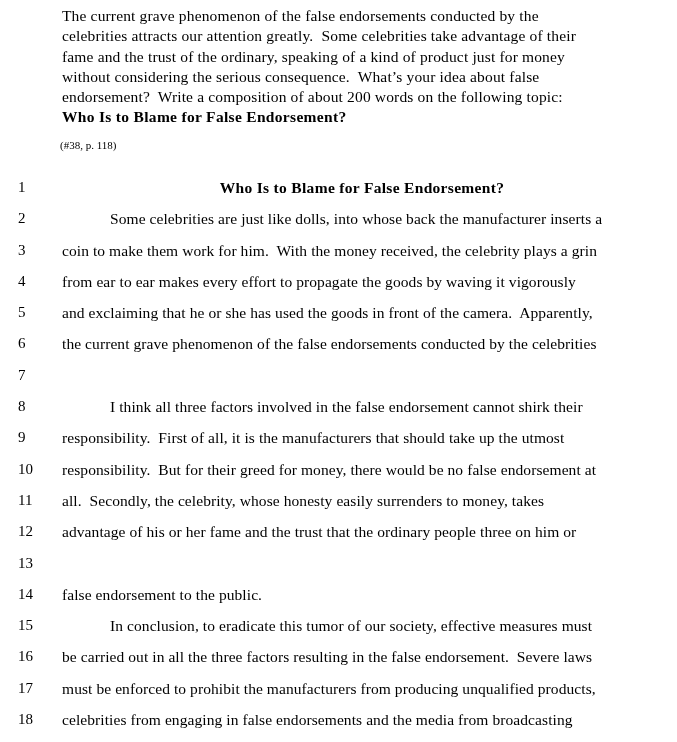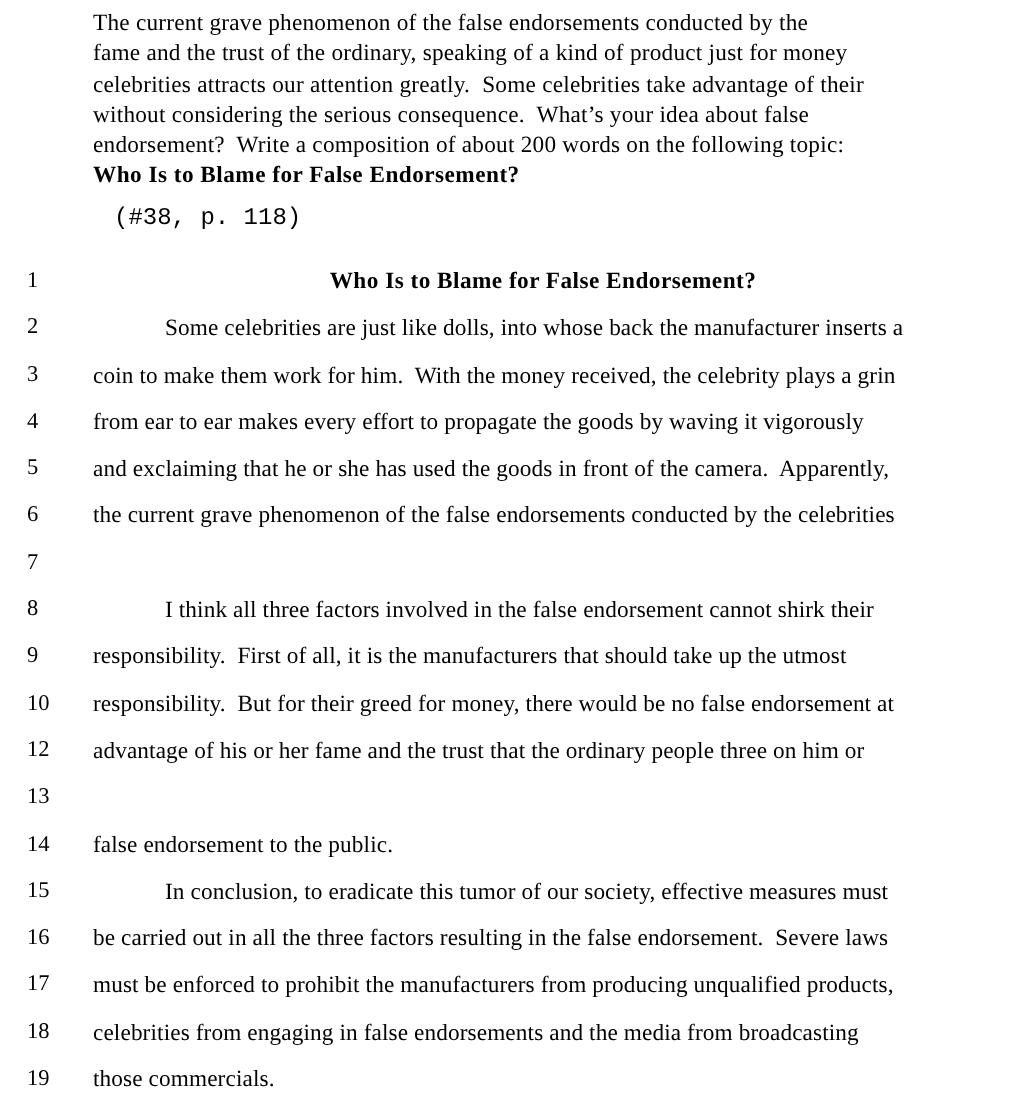--- a/index.html
+++ b/index.html
@@ -39,26 +39,25 @@
     letter-spacing: 0.01em;
   }
   .prompt-line.topic {
     font-weight: bold;
     letter-spacing: 0.02em;
   }
 
   
   .citation {
     position: absolute;
-    left: 76px;
+    left: 60px;
     top: 135px;
-    font-size: 16px;
+    font-size: 11px;
     line-height: 20.3px;
     white-space: pre;
-    font-family: Liberation Mono, monospace;
   }
 
   
   .body-block {
     position: absolute;
     left: 0;
     top: 172px;
     width: 677px;
   }
   .doc-line {
@@ -98,22 +97,22 @@
     letter-spacing: 0.02em;
   }
 </style>
 </head>
 <body>
 
 <div id="page">
 
   <div class="prompt-block">
     <div class="prompt-line">The current grave phenomenon of the false endorsements conducted by the</div>
+    <div class="prompt-line">celebrities attracts our attention greatly.  Some celebrities take advantage of their</div>
     <div class="prompt-line">fame and the trust of the ordinary, speaking of a kind of product just for money</div>
-    <div class="prompt-line">celebrities attracts our attention greatly.  Some celebrities take advantage of their</div>
     <div class="prompt-line">without considering the serious consequence.  What’s your idea about false</div>
     <div class="prompt-line">endorsement?  Write a composition of about 200 words on the following topic:</div>
     <div class="prompt-line topic">Who Is to Blame for False Endorsement?</div>
   </div>
 
   <div class="citation">(#38, p. 118)</div>
 
   <div class="body-block">
       <div class="doc-line">
         <span class="line-no">1</span>
@@ -148,20 +147,24 @@
       </div>
       <div class="doc-line">
         <span class="line-no">9</span>
         <span class="line-text">responsibility.  First of all, it is the manufacturers that should take up the utmost</span>
       </div>
       <div class="doc-line">
         <span class="line-no">10</span>
         <span class="line-text">responsibility.  But for their greed for money, there would be no false endorsement at</span>
       </div>
       <div class="doc-line">
+        <span class="line-no">11</span>
+        <span class="line-text">all.  Secondly, the celebrity, whose honesty easily surrenders to money, takes</span>
+      </div>
+      <div class="doc-line">
         <span class="line-no">12</span>
         <span class="line-text">advantage of his or her fame and the trust that the ordinary people three on him or</span>
       </div>
       <div class="doc-line">
         <span class="line-no">13</span>
       </div>
       <div class="doc-line">
         <span class="line-no">14</span>
         <span class="line-text">false endorsement to the public.</span>
       </div>

